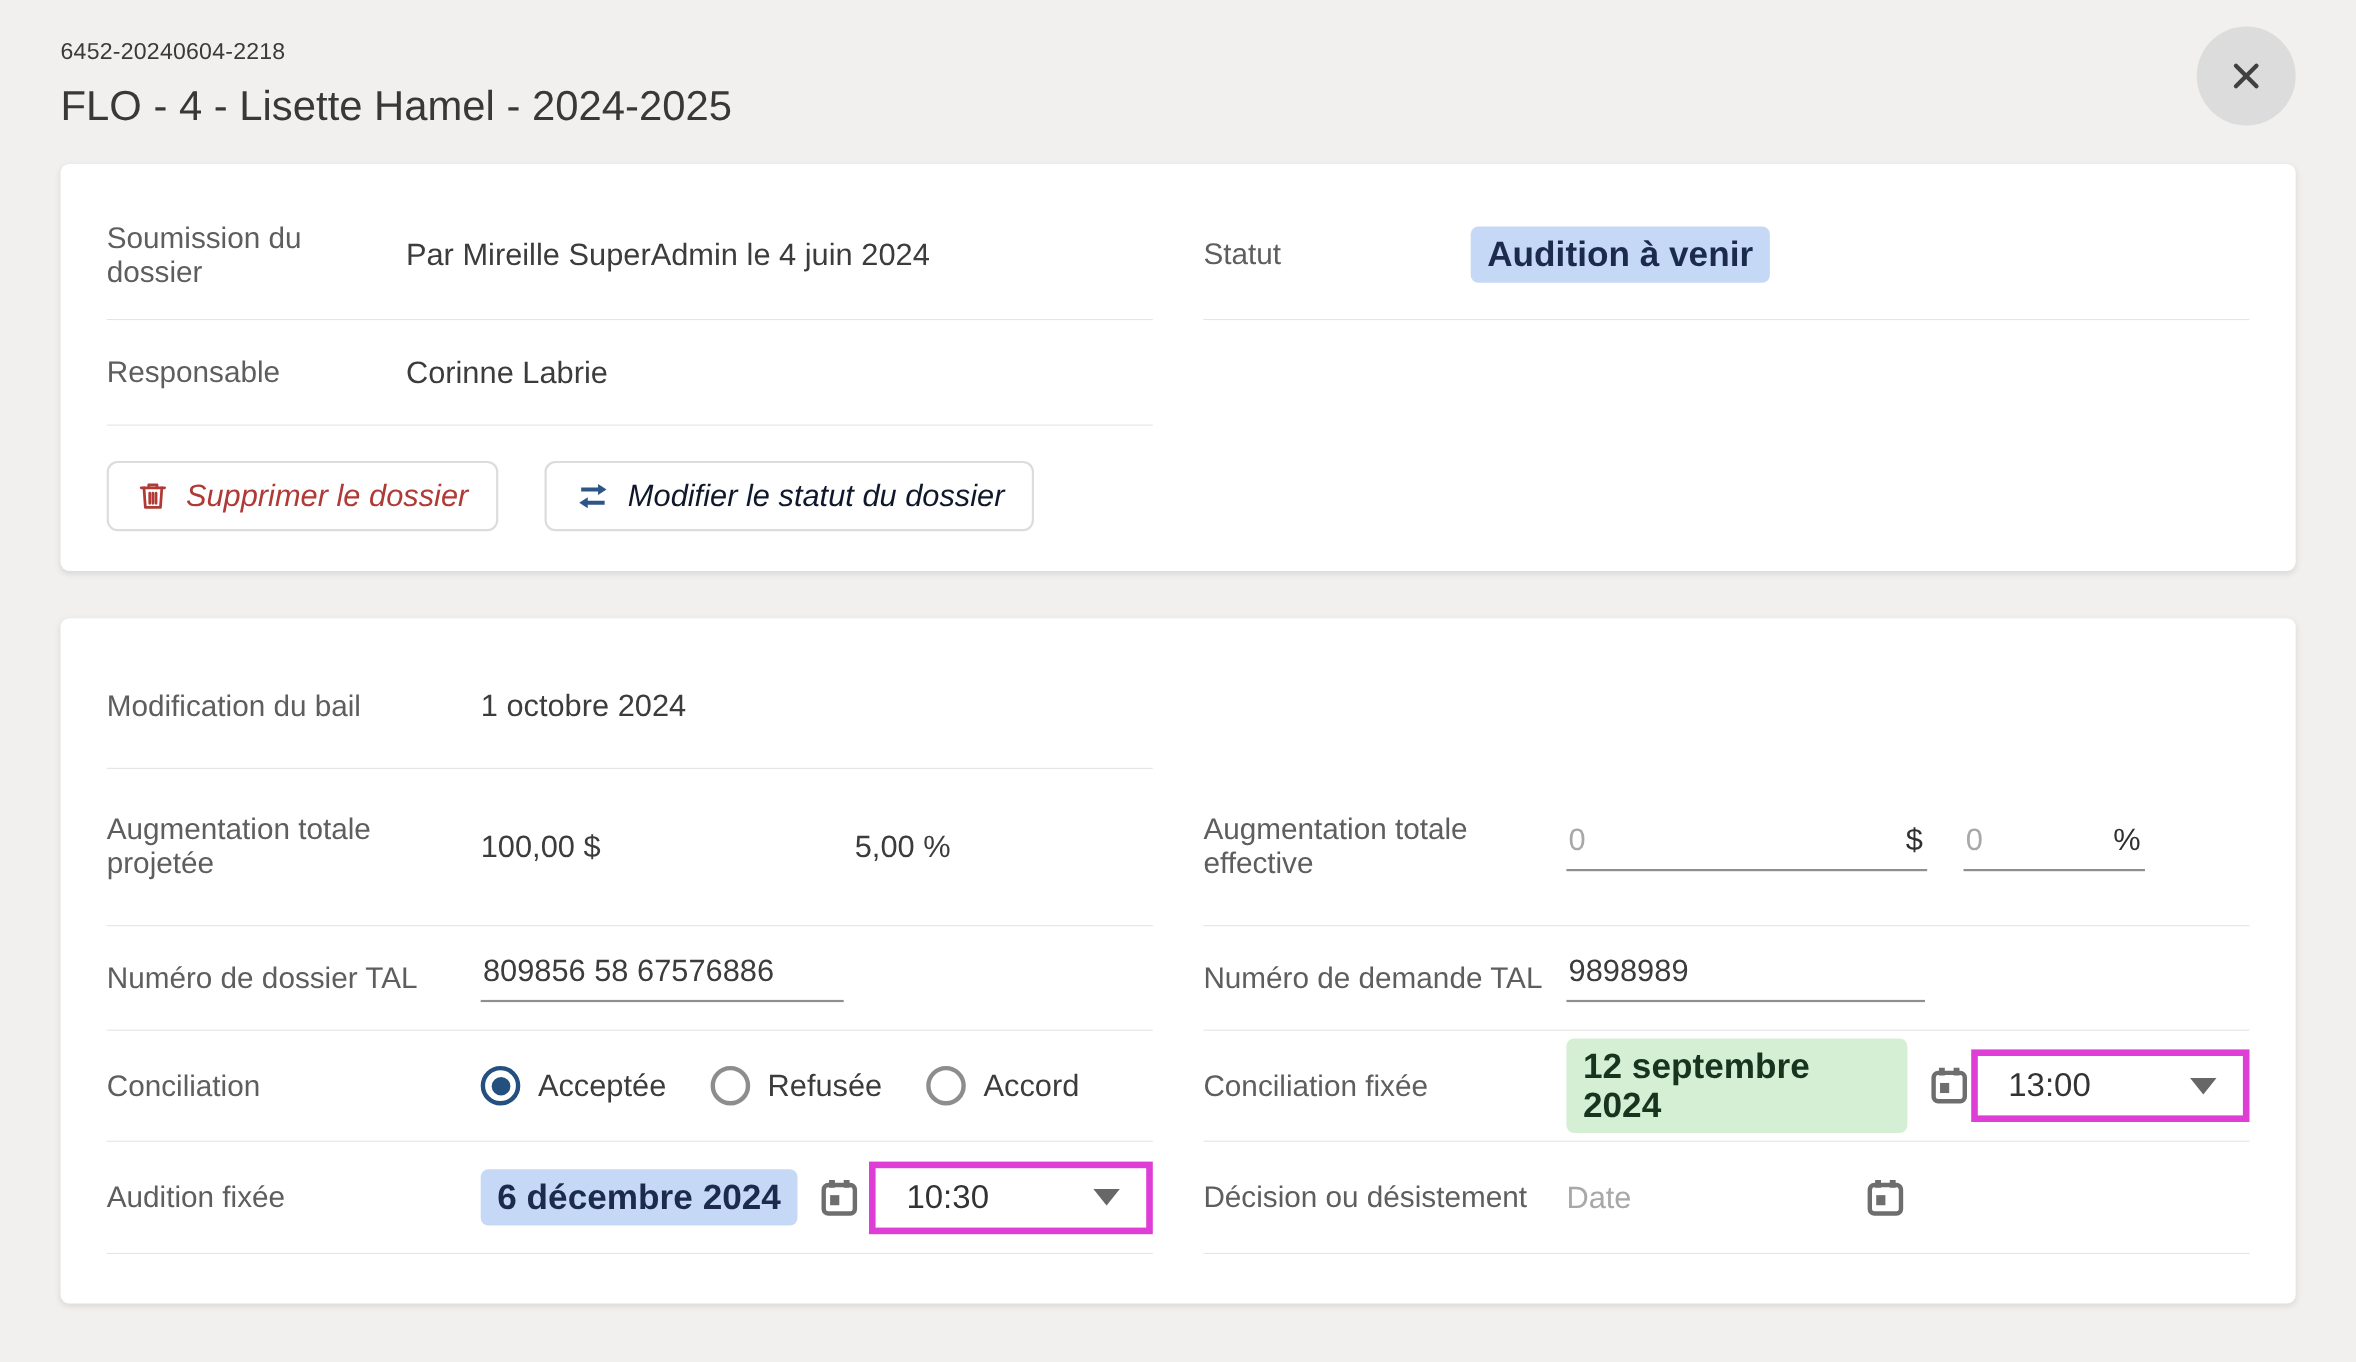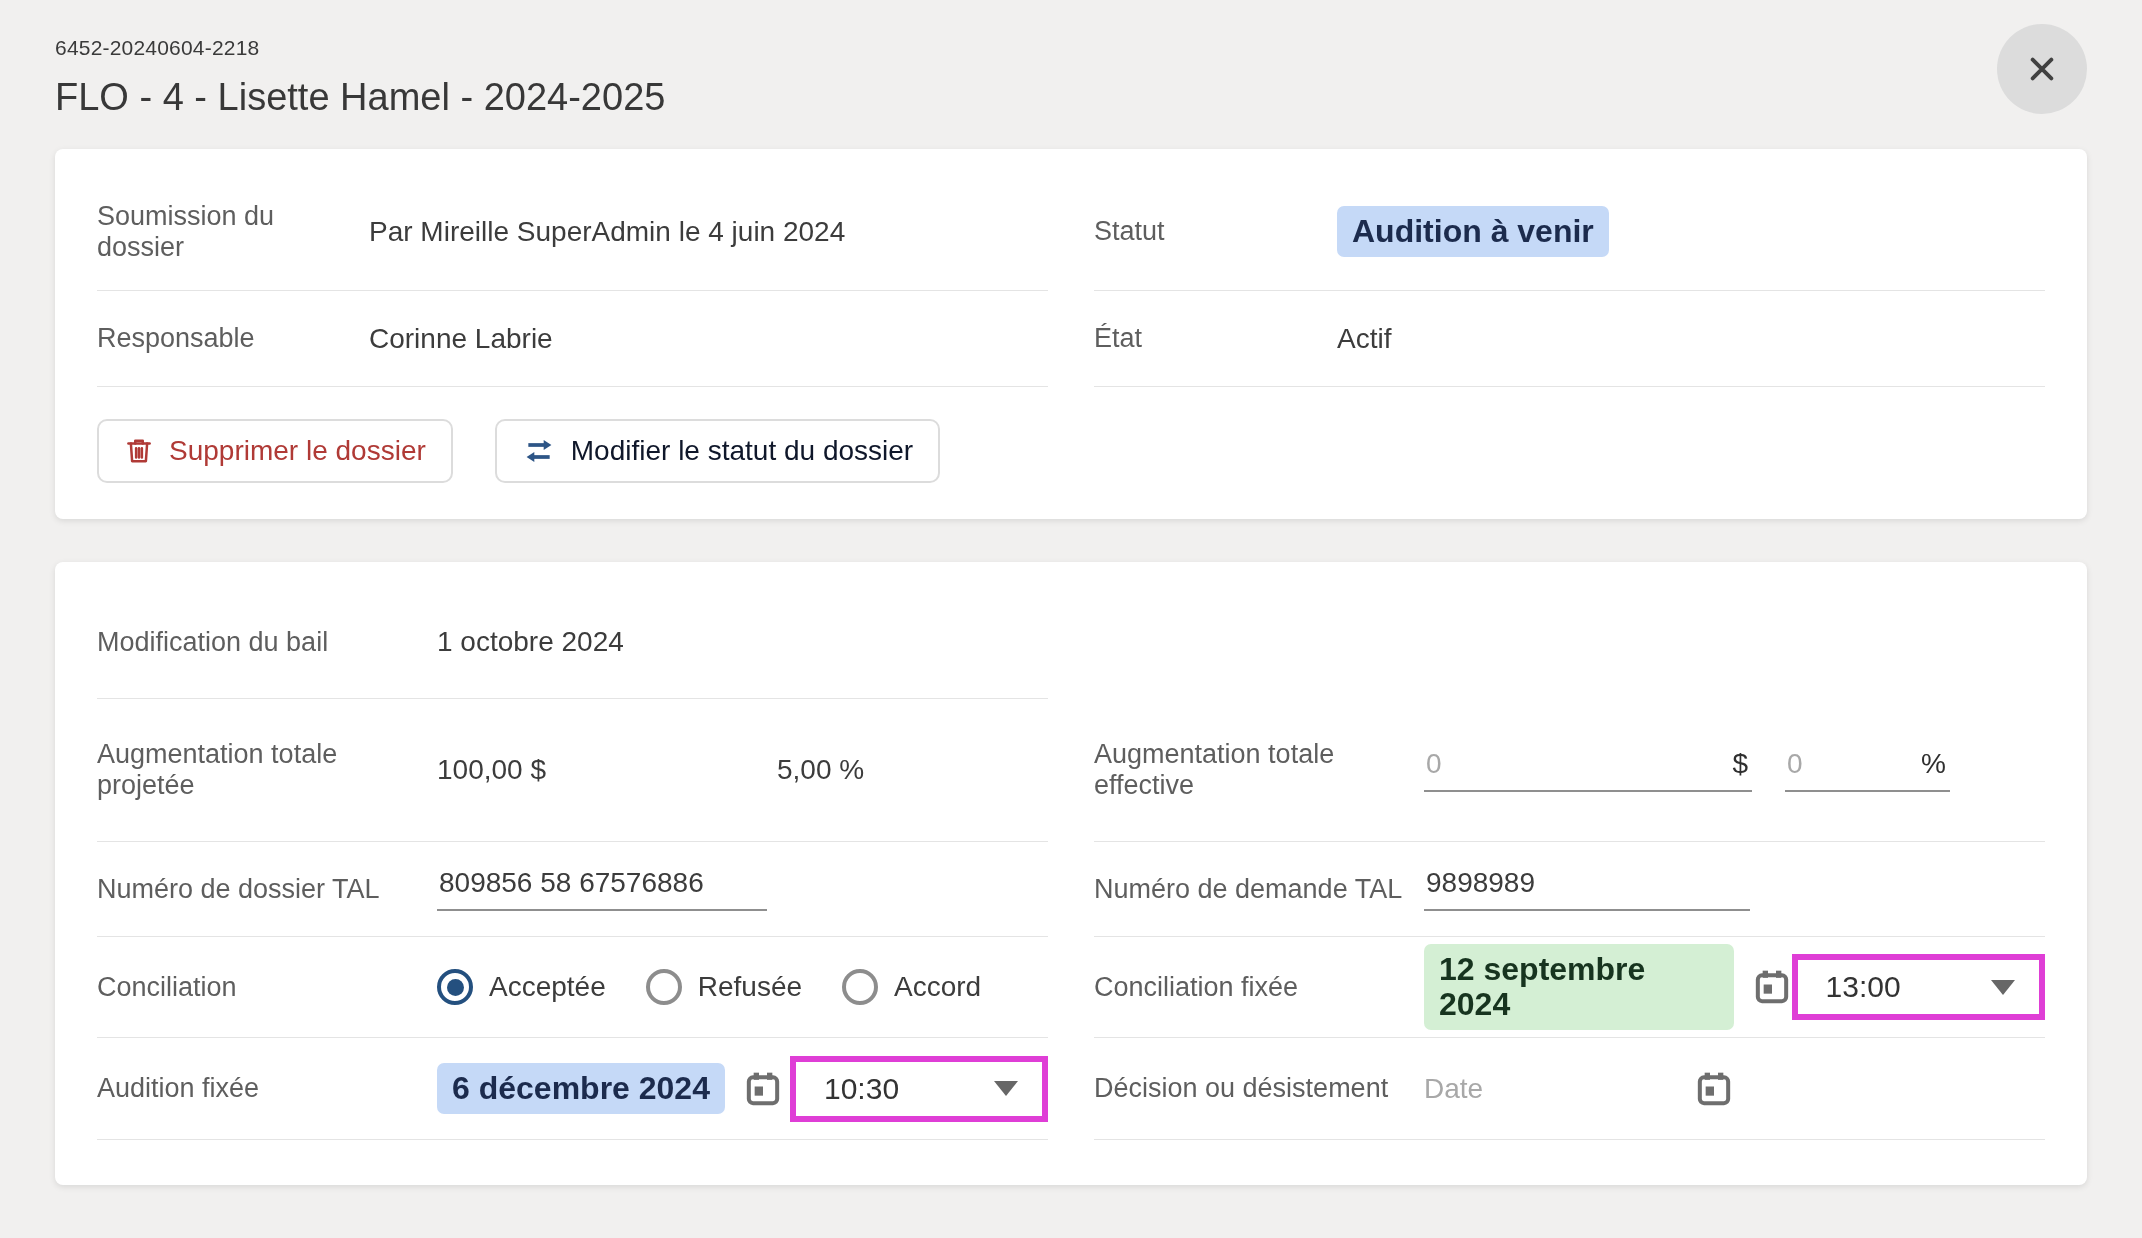--- a/index.html
+++ b/index.html
@@ -62,21 +62,21 @@
   .badge{display:inline-block;font-weight:700;font-size:32px;border-radius:7px;padding:8px 15px;line-height:1.1;}
   .badge-blue{background:#c5d9f7;color:#1c2b4d;}
   .badge-green{background:#d4efd4;color:#17341f;}
 
   
   .actions{display:flex;gap:18px;margin-top:32px;}
   .btn{
     display:inline-flex;align-items:center;gap:15px;
     height:64px;padding:0 25px;background:#fff;
     border:2px solid #dcdcdc;border-radius:10px;
-    font-size:28px;font-family:inherit;cursor:pointer;
+    font-size:28px;font-family:inherit;cursor:pointer;font-style:italic;
   }
   .btn-danger{color:#b03a36;}
   .btn-primary{color:#0f172a;margin-left:24px;}
 
   
   .uline-input{
     border:none;border-bottom:2px solid #8f8f8f;background:transparent;
     font-size:28px;font-family:inherit;color:#3c3c3c;
     padding:0 0 10px 2px;outline:none;box-sizing:border-box;
   }
@@ -136,24 +136,20 @@
         </div>
         <div class="row r-b">
           <span class="lbl lbl-c1L">Responsable</span>
           <span class="val">Corinne Labrie</span>
         </div>
       </div>
       <div class="col">
         <div class="row r-a">
           <span class="lbl lbl-c1R">Statut</span>
           <span class="badge badge-blue">Audition à venir</span>
-        </div>
-        <div class="row r-b">
-          <span class="lbl lbl-c1R">État</span>
-          <span class="val">Actif</span>
         </div>
       </div>
     </div>
 
     <div class="actions">
       <button class="btn btn-danger">
         <span style="display:inline-flex;color:#b03a36;">
           <svg width="30" height="30" viewBox="0 0 24 24" fill="none" stroke="currentColor" stroke-width="2" stroke-linecap="round" stroke-linejoin="round">
             <path d="M3.5 6h17"></path>
               <path d="M9 6V3.8h6V6"></path>

